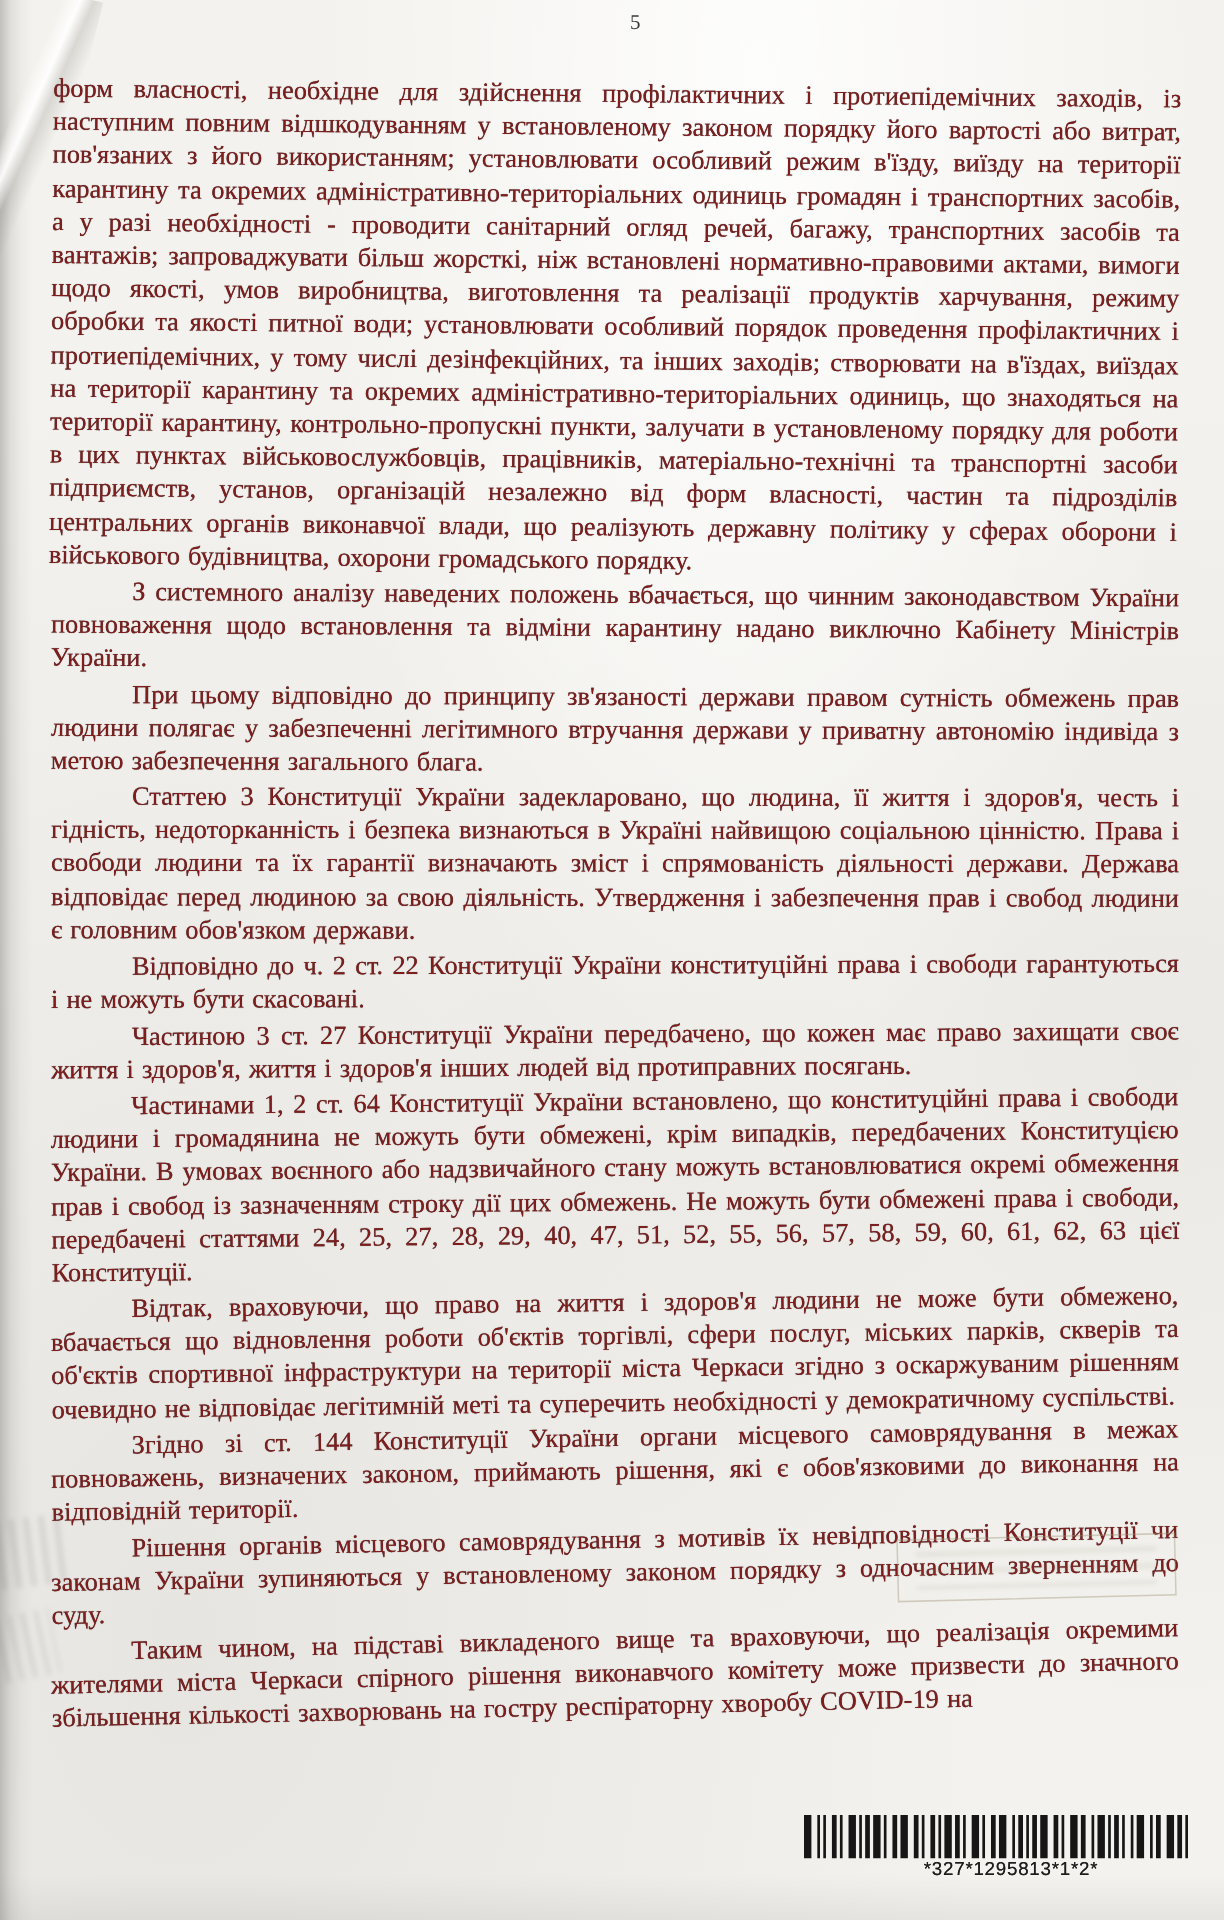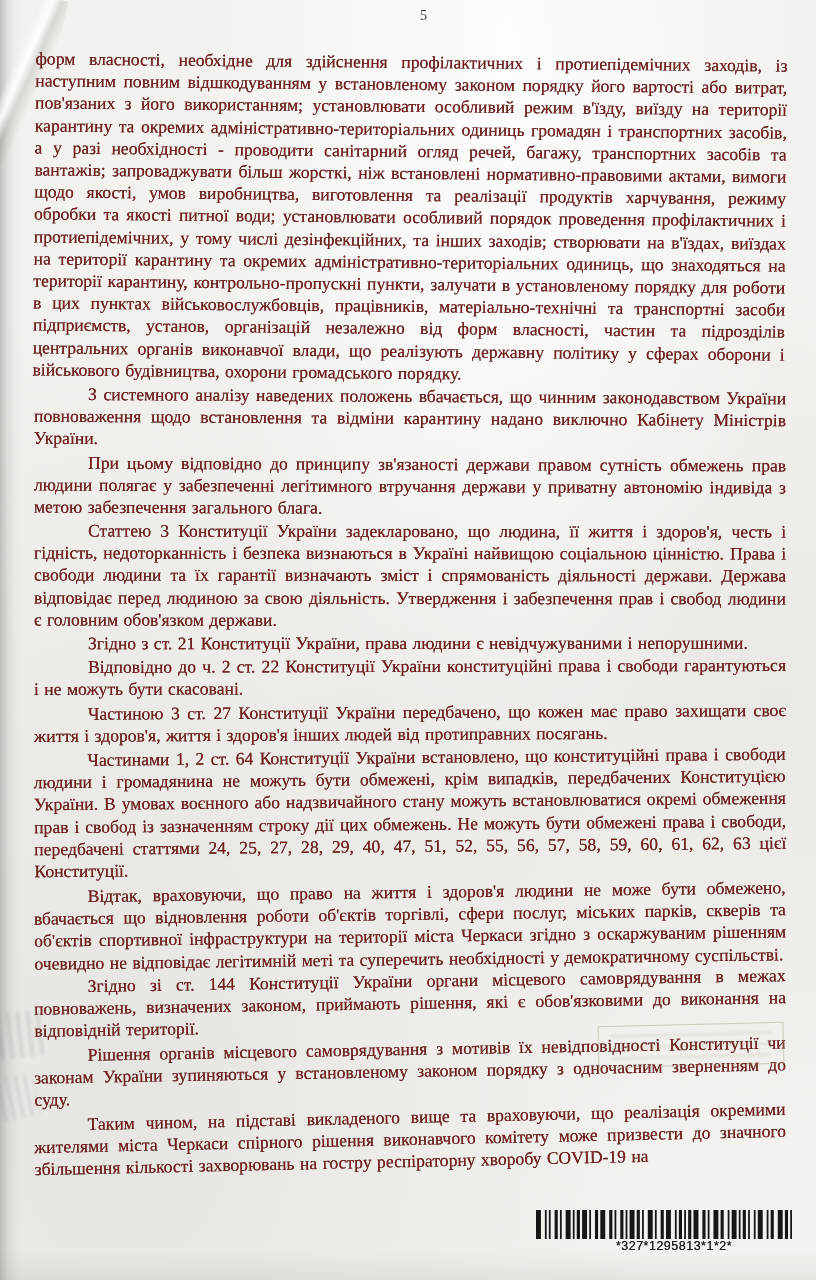--- a/index.html
+++ b/index.html
@@ -86,21 +86,20 @@
 <div class="paper"></div>
 <div class="crease"></div>
 
 <div class="page-number">5</div>
 
 <div class="doc-body">
     <p class="para" style="transform: rotate(0.55deg);">форм власності, необхідне для здійснення профілактичних і протиепідемічних заходів, із наступним повним відшкодуванням у встановленому законом порядку його вартості або витрат, пов'язаних з його використанням; установлювати особливий режим в'їзду, виїзду на території карантину та окремих адміністративно-територіальних одиниць громадян і транспортних засобів, а у разі необхідності - проводити санітарний огляд речей, багажу, транспортних засобів та вантажів; запроваджувати більш жорсткі, ніж встановлені нормативно-правовими актами, вимоги щодо якості, умов виробництва, виготовлення та реалізації продуктів харчування, режиму обробки та якості питної води; установлювати особливий порядок проведення профілактичних і протиепідемічних, у тому числі дезінфекційних, та інших заходів; створювати на в'їздах, виїздах на території карантину та окремих адміністративно-територіальних одиниць, що знаходяться на території карантину, контрольно-пропускні пункти, залучати в установленому порядку для роботи в цих пунктах військовослужбовців, працівників, матеріально-технічні та транспортні засоби підприємств, установ, організацій незалежно від форм власності, частин та підрозділів центральних органів виконавчої влади, що реалізують державну політику у сферах оборони і військового будівництва, охорони громадського порядку.</p>
     <p class="para indent" style="transform: rotate(0.35deg);">З системного аналізу наведених положень вбачається, що чинним законодавством України повноваження щодо встановлення та відміни карантину надано виключно Кабінету Міністрів України.</p>
     <p class="para indent" style="transform: rotate(0.22deg);">При цьому відповідно до принципу зв'язаності держави правом сутність обмежень прав людини полягає у забезпеченні легітимного втручання держави у приватну автономію індивіда з метою забезпечення загального блага.</p>
     <p class="para indent" style="transform: rotate(0.08deg);">Статтею 3 Конституції України задекларовано, що людина, її життя і здоров'я, честь і гідність, недоторканність і безпека визнаються в Україні найвищою соціальною цінністю. Права і свободи людини та їх гарантії визначають зміст і спрямованість діяльності держави. Держава відповідає перед людиною за свою діяльність. Утвердження і забезпечення прав і свобод людини є головним обов'язком держави.</p>
-    <p class="para indent" style="transform: rotate(-0.05deg);">Згідно з ст. 21 Конституції України, права людини є невідчужуваними і непорушними.</p>
     <p class="para indent" style="transform: rotate(-0.15deg);">Відповідно до ч. 2 ст. 22 Конституції України конституційні права і свободи гарантуються і не можуть бути скасовані.</p>
     <p class="para indent" style="transform: rotate(-0.3deg);">Частиною 3 ст. 27 Конституції України передбачено, що кожен має право захищати своє життя і здоров'я, життя і здоров'я інших людей від протиправних посягань.</p>
     <p class="para indent" style="transform: rotate(-0.5deg);">Частинами 1, 2 ст. 64 Конституції України встановлено, що конституційні права і свободи людини і громадянина не можуть бути обмежені, крім випадків, передбачених Конституцією України. В умовах воєнного або надзвичайного стану можуть встановлюватися окремі обмеження прав і свобод із зазначенням строку дії цих обмежень. Не можуть бути обмежені права і свободи, передбачені статтями 24, 25, 27, 28, 29, 40, 47, 51, 52, 55, 56, 57, 58, 59, 60, 61, 62, 63 цієї Конституції.</p>
     <p class="para indent" style="transform: rotate(-0.72deg);">Відтак, враховуючи, що право на життя і здоров'я людини не може бути обмежено, вбачається що відновлення роботи об'єктів торгівлі, сфери послуг, міських парків, скверів та об'єктів спортивної інфраструктури на території міста Черкаси згідно з оскаржуваним рішенням очевидно не відповідає легітимній меті та суперечить необхідності у демократичному суспільстві.</p>
     <p class="para indent" style="transform: rotate(-0.88deg);">Згідно зі ст. 144 Конституції України органи місцевого самоврядування в межах повноважень, визначених законом, приймають рішення, які є обов'язковими до виконання на відповідній території.</p>
     <p class="para indent" style="transform: rotate(-1.02deg);">Рішення органів місцевого самоврядування з мотивів їх невідповідності Конституції чи законам України зупиняються у встановленому законом порядку з одночасним зверненням до суду.</p>
     <p class="para indent" style="transform: rotate(-1.25deg);">Таким чином, на підставі викладеного вище та враховуючи, що реалізація окремими жителями міста Черкаси спірного рішення виконавчого комітету може призвести до значного збільшення кількості захворювань на гостру респіраторну хворобу COVID-19 на</p>
   </div>
 
 <div class="bleed bleed-1"></div>

